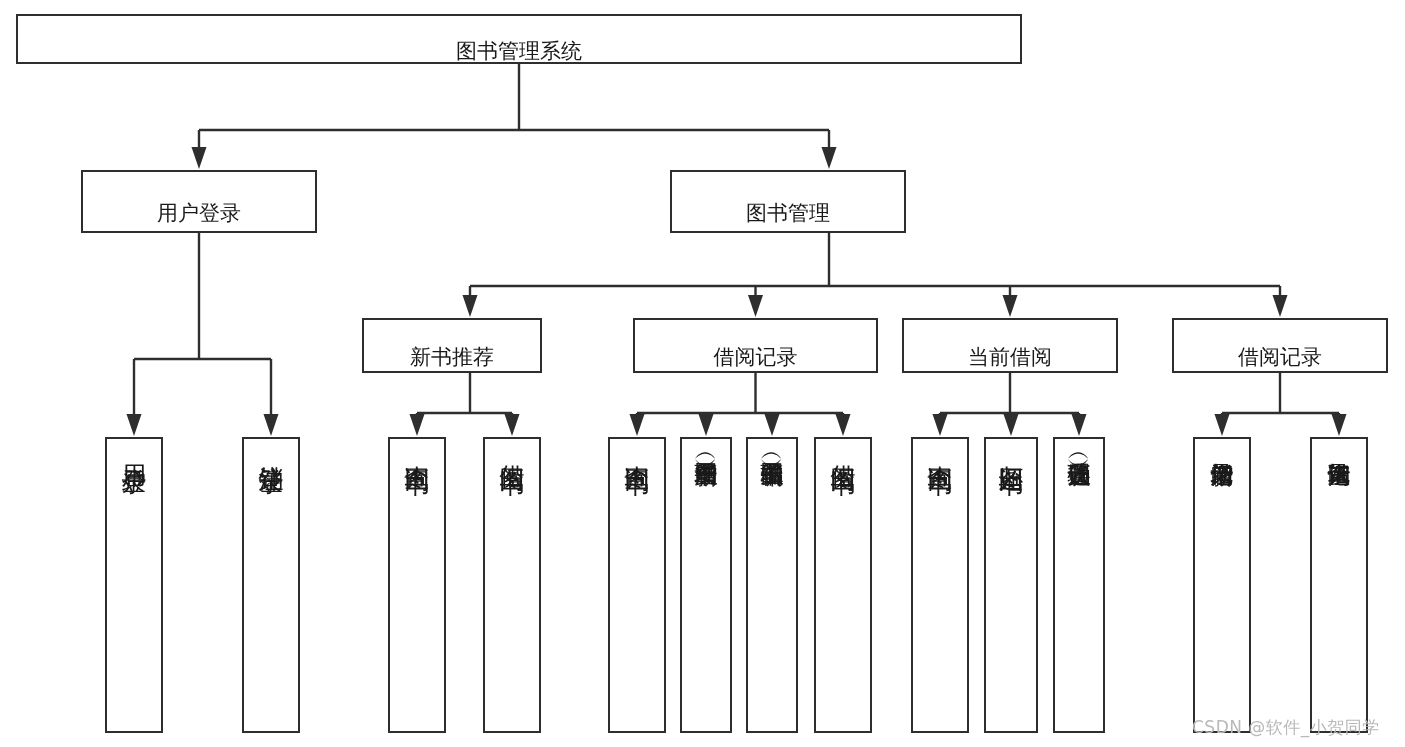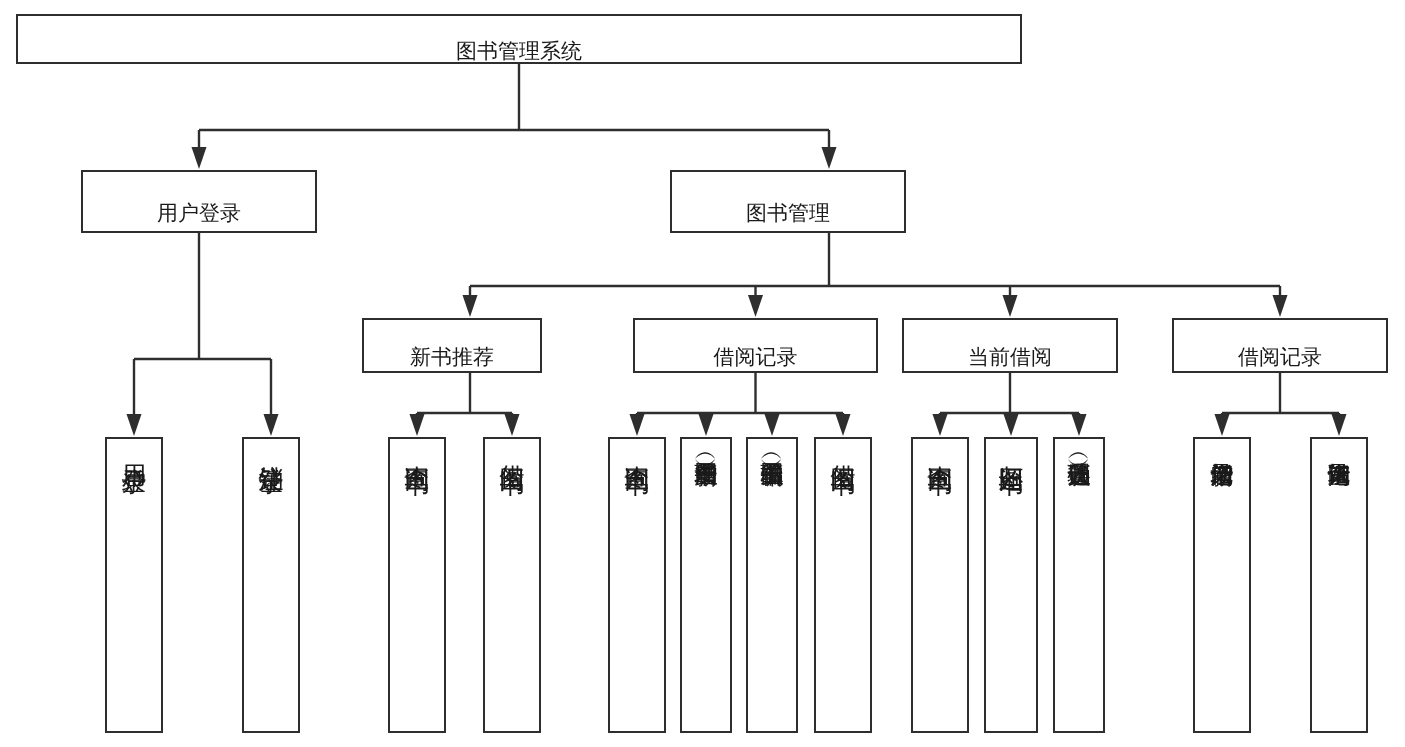--- a/index.html
+++ b/index.html
@@ -186,13 +186,14 @@
       <div class="node v tight" style="left: 1053px; top: 437px; width: 52px; height: 296px;">
         <span class="label">确认归还（管理员）</span>
       </div>
       <div class="node v tight" style="left: 1193px; top: 437px; width: 58px; height: 296px;">
         <span class="label">新增借阅记录</span>
       </div>
       <div class="node v tight" style="left: 1310px; top: 437px; width: 58px; height: 296px;">
         <span class="label">查询借阅记录</span>
       </div>
     </div>
+  <div class="watermark" style="left: 1192px; top: 716px;">CSDN @软件_小贺同学</div>
 </div>
 
 </body></html>

